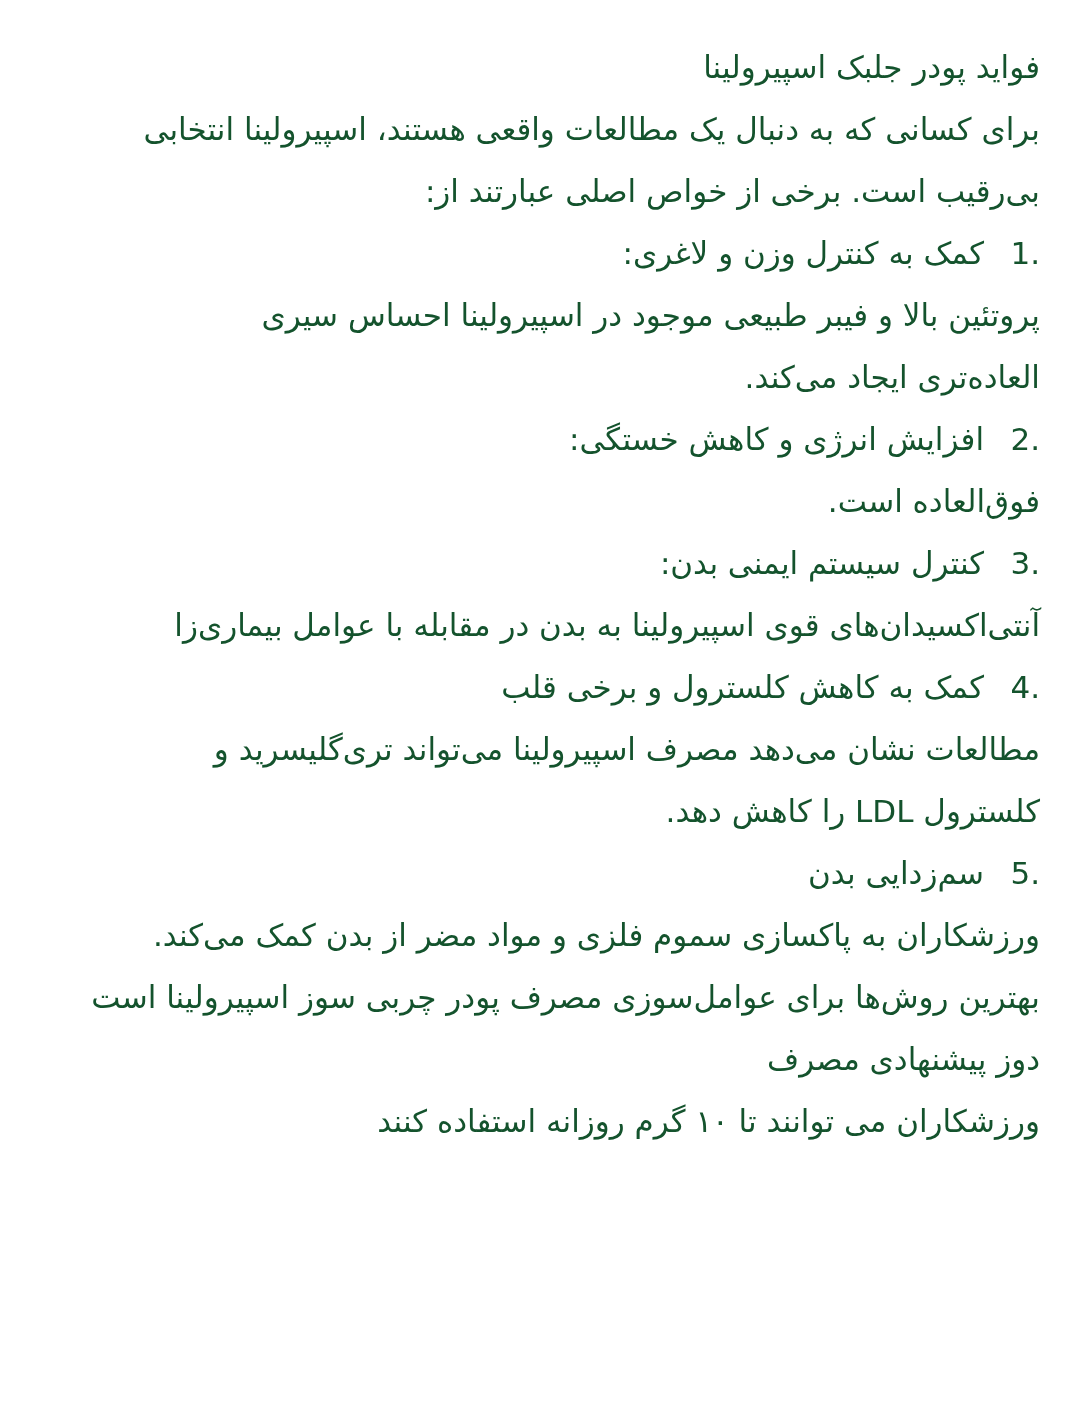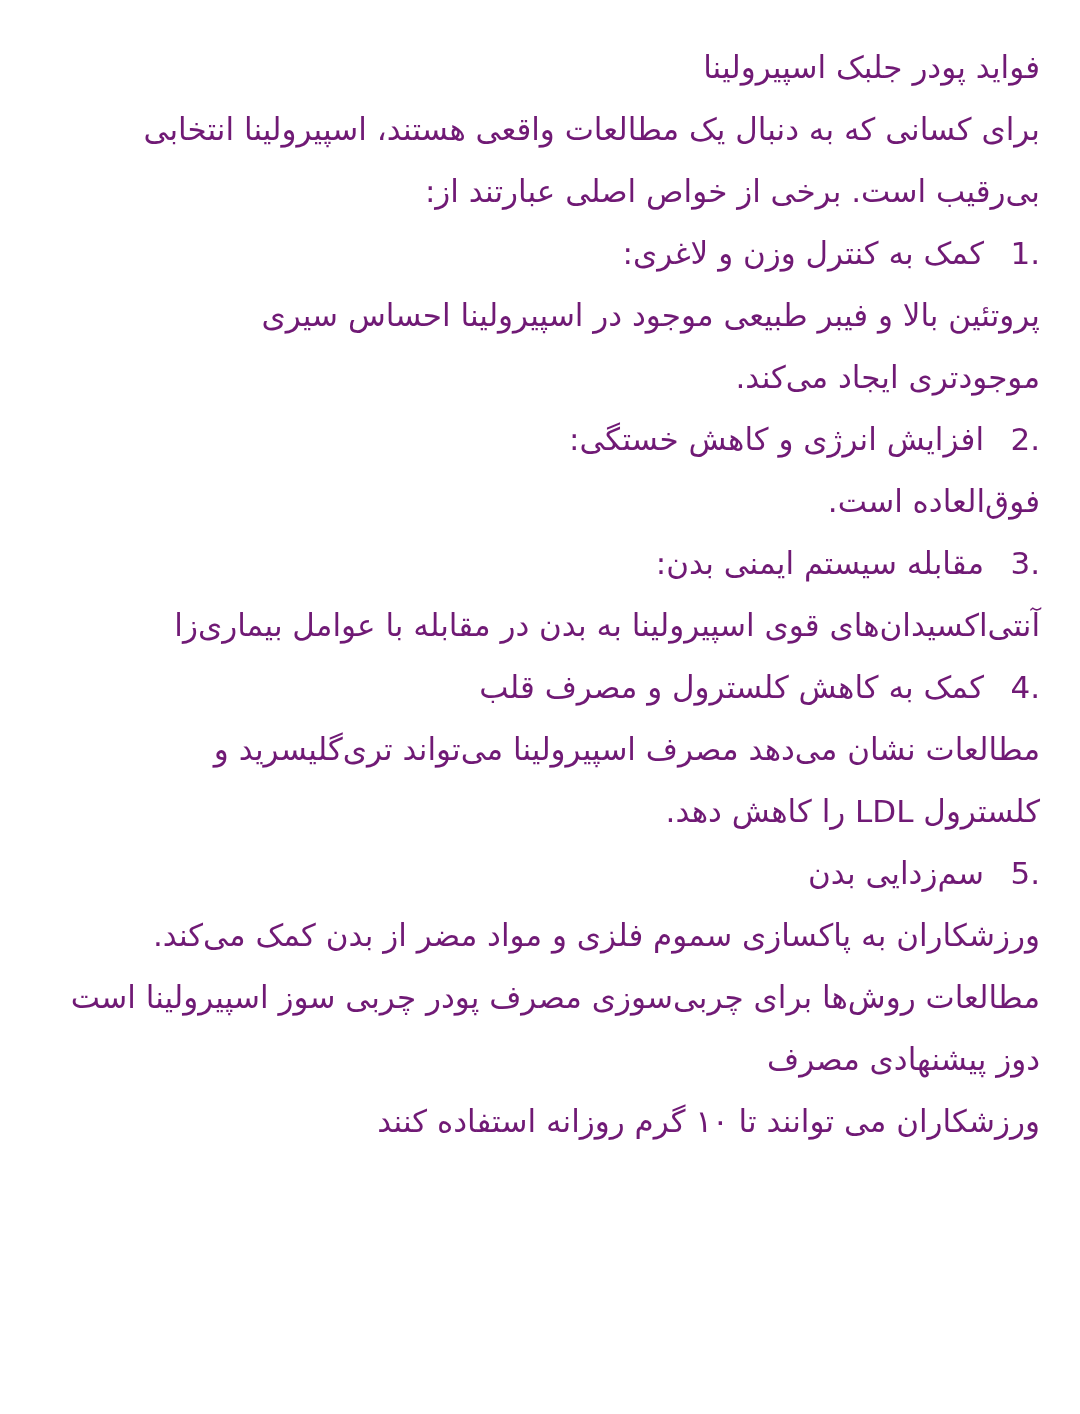--- a/index.html
+++ b/index.html
@@ -15,21 +15,21 @@
     }
     .doc {
       position: absolute;
       top: 36px;
       right: 40px;
       width: 1010px;
       direction: rtl;
       text-align: right;
       font-family: "DejaVu Sans", sans-serif;
       font-size: 31px;
-      color: #701a75;
+      color: #14532d;
       line-height: 62px;
     }
     .line {
       display: block;
       white-space: nowrap;
       height: 62px;
       line-height: 62px;
     }
     .list-item {
       display: flex;
@@ -59,44 +59,44 @@
   <span class="line">فواید پودر جلبک اسپیرولینا</span>
 
   <span class="line">برای کسانی که به دنبال یک مطالعات واقعی هستند، اسپیرولینا انتخابی</span>
   <span class="line">بی‌رقیب است. برخی از خواص اصلی عبارتند از:</span>
 
   <div class="list-item">
     <span class="list-num">1.</span>
     <span class="list-text">کمک به کنترل وزن و لاغری:</span>
   </div>
   <span class="line">پروتئین بالا و فیبر طبیعی موجود در اسپیرولینا احساس سیری</span>
-  <span class="line">موجود‌تری ایجاد می‌کند.</span>
+  <span class="line">العاده‌تری ایجاد می‌کند.</span>
 
   <div class="list-item">
     <span class="list-num">2.</span>
     <span class="list-text">افزایش انرژی و کاهش خستگی:</span>
   </div>
   <span class="line">فوق‌العاده است.</span>
 
   <div class="list-item">
     <span class="list-num">3.</span>
-    <span class="list-text">مقابله سیستم ایمنی بدن:</span>
+    <span class="list-text">کنترل سیستم ایمنی بدن:</span>
   </div>
   <span class="line">آنتی‌اکسیدان‌های قوی اسپیرولینا به بدن در مقابله با عوامل بیماری‌زا</span>
 
   <div class="list-item">
     <span class="list-num">4.</span>
-    <span class="list-text">کمک به کاهش کلسترول و مصرف قلب</span>
+    <span class="list-text">کمک به کاهش کلسترول و برخی قلب</span>
   </div>
   <span class="line">مطالعات نشان می‌دهد مصرف اسپیرولینا می‌تواند تری‌گلیسرید و</span>
   <span class="line">کلسترول LDL را کاهش دهد.</span>
 
   <div class="list-item">
     <span class="list-num">5.</span>
     <span class="list-text">سم‌زدایی بدن</span>
   </div>
   <span class="line">ورزشکاران به پاکسازی سموم فلزی و مواد مضر از بدن کمک می‌کند.</span>
 
-  <span class="line">مطالعات روش‌ها برای چربی‌سوزی مصرف پودر چربی سوز اسپیرولینا است</span>
+  <span class="line">بهترین روش‌ها برای عوامل‌سوزی مصرف پودر چربی سوز اسپیرولینا است</span>
 
   <span class="line">دوز پیشنهادی مصرف</span>
   <span class="line">ورزشکاران می توانند تا ۱۰ گرم روزانه استفاده کنند</span>
 </div>
 
 </body></html>

